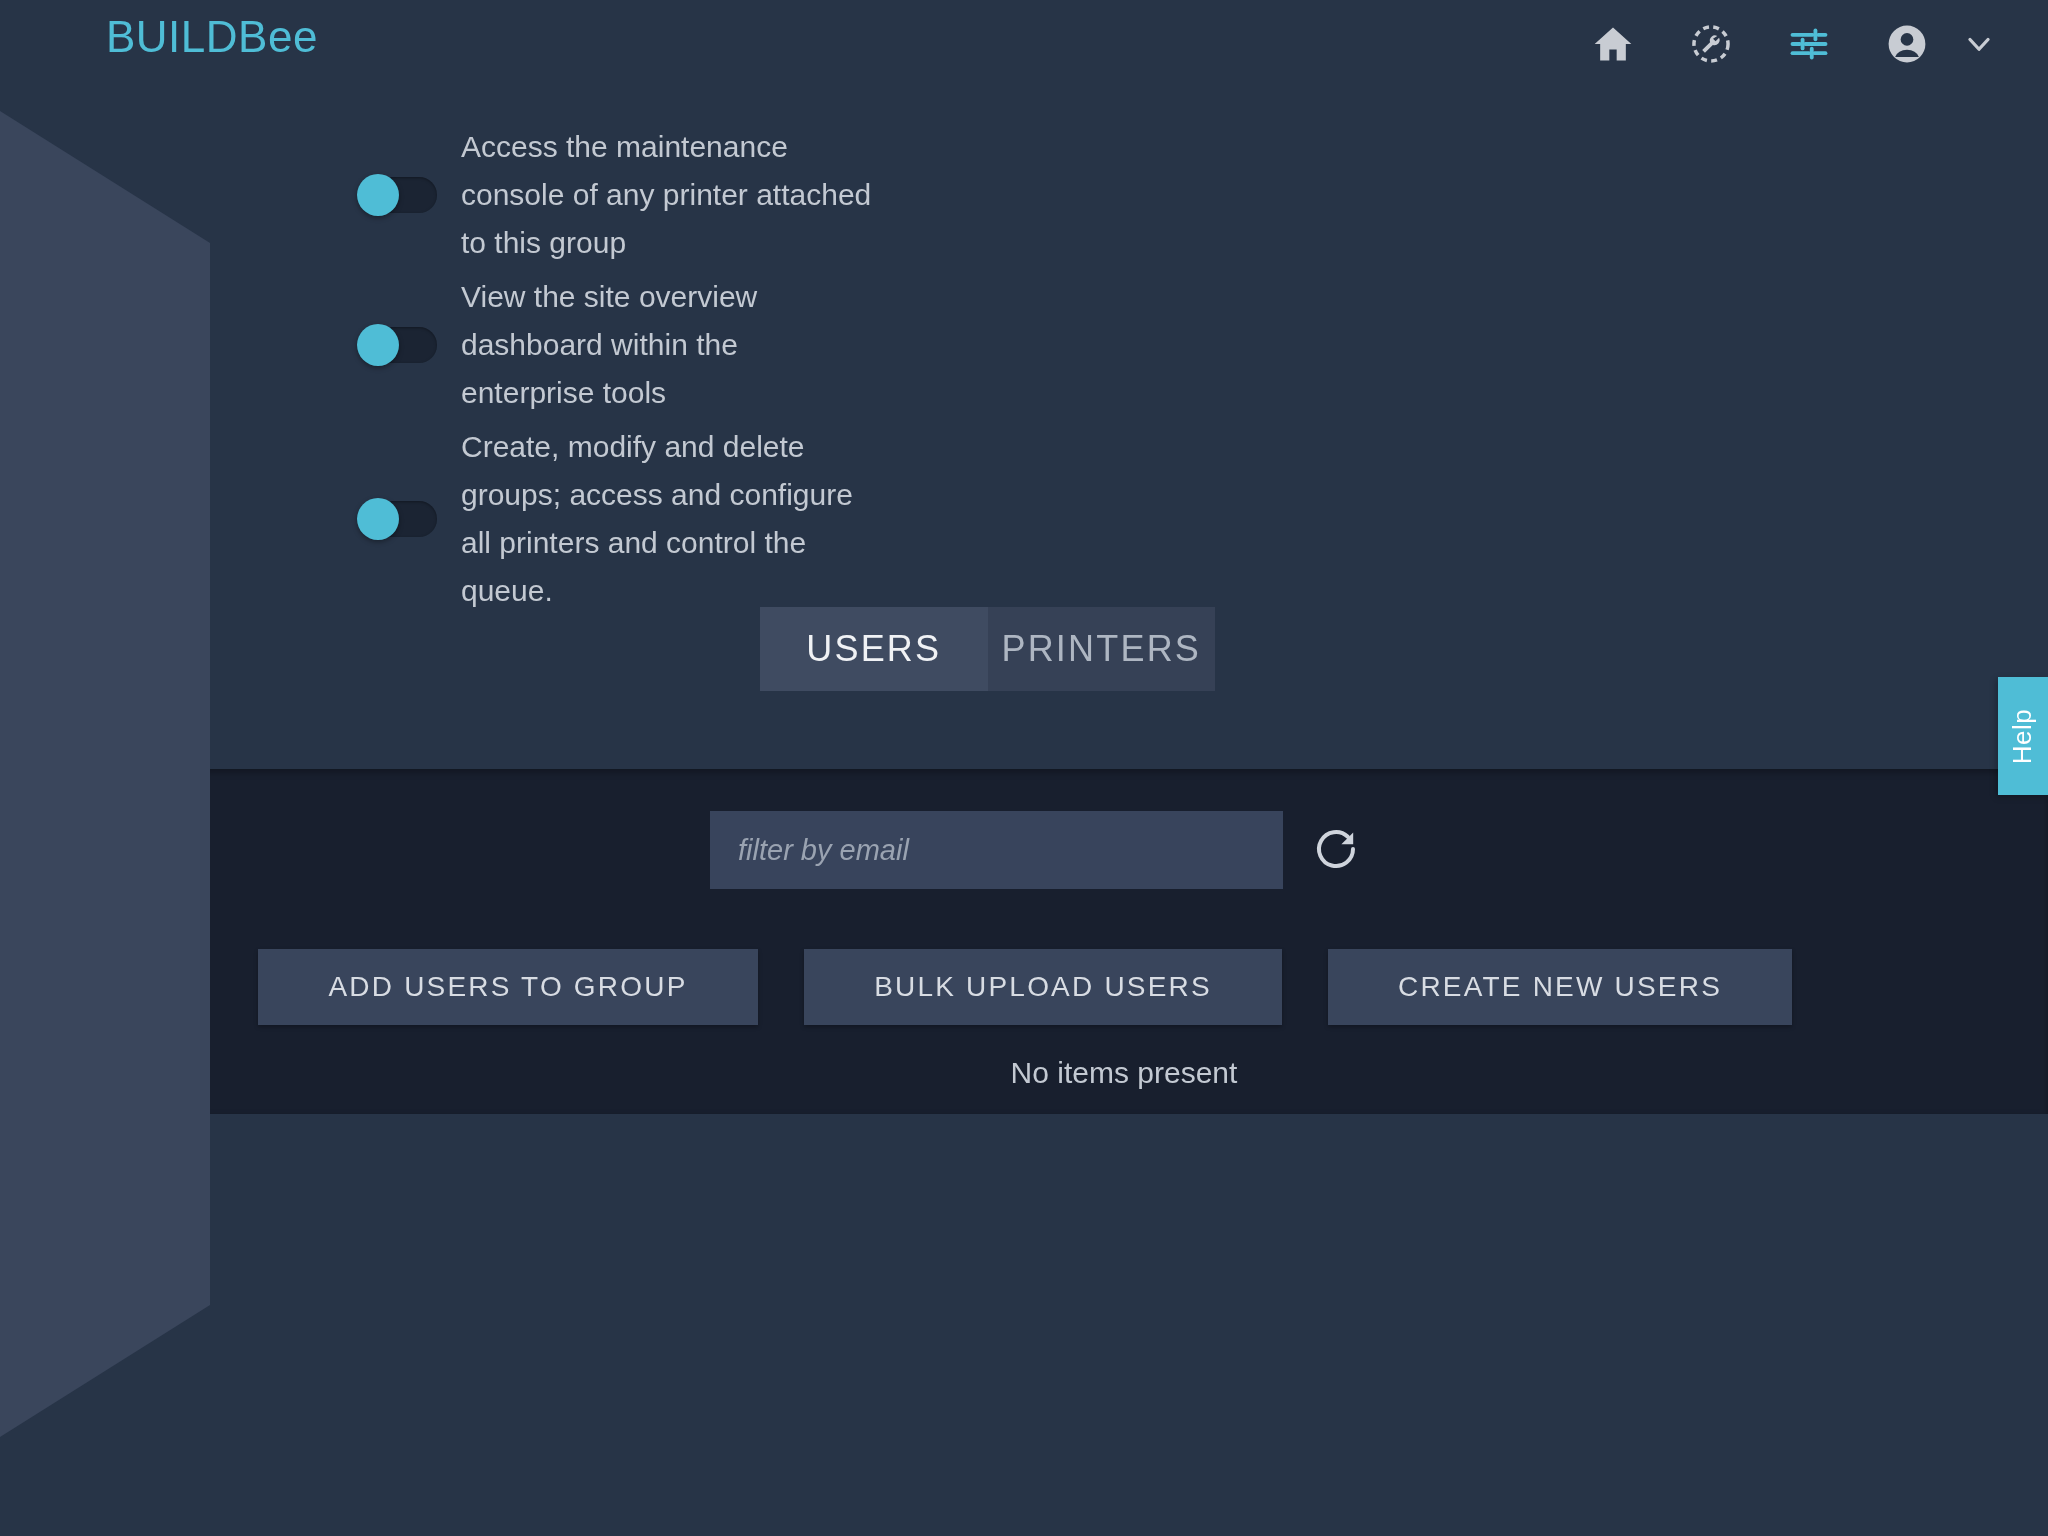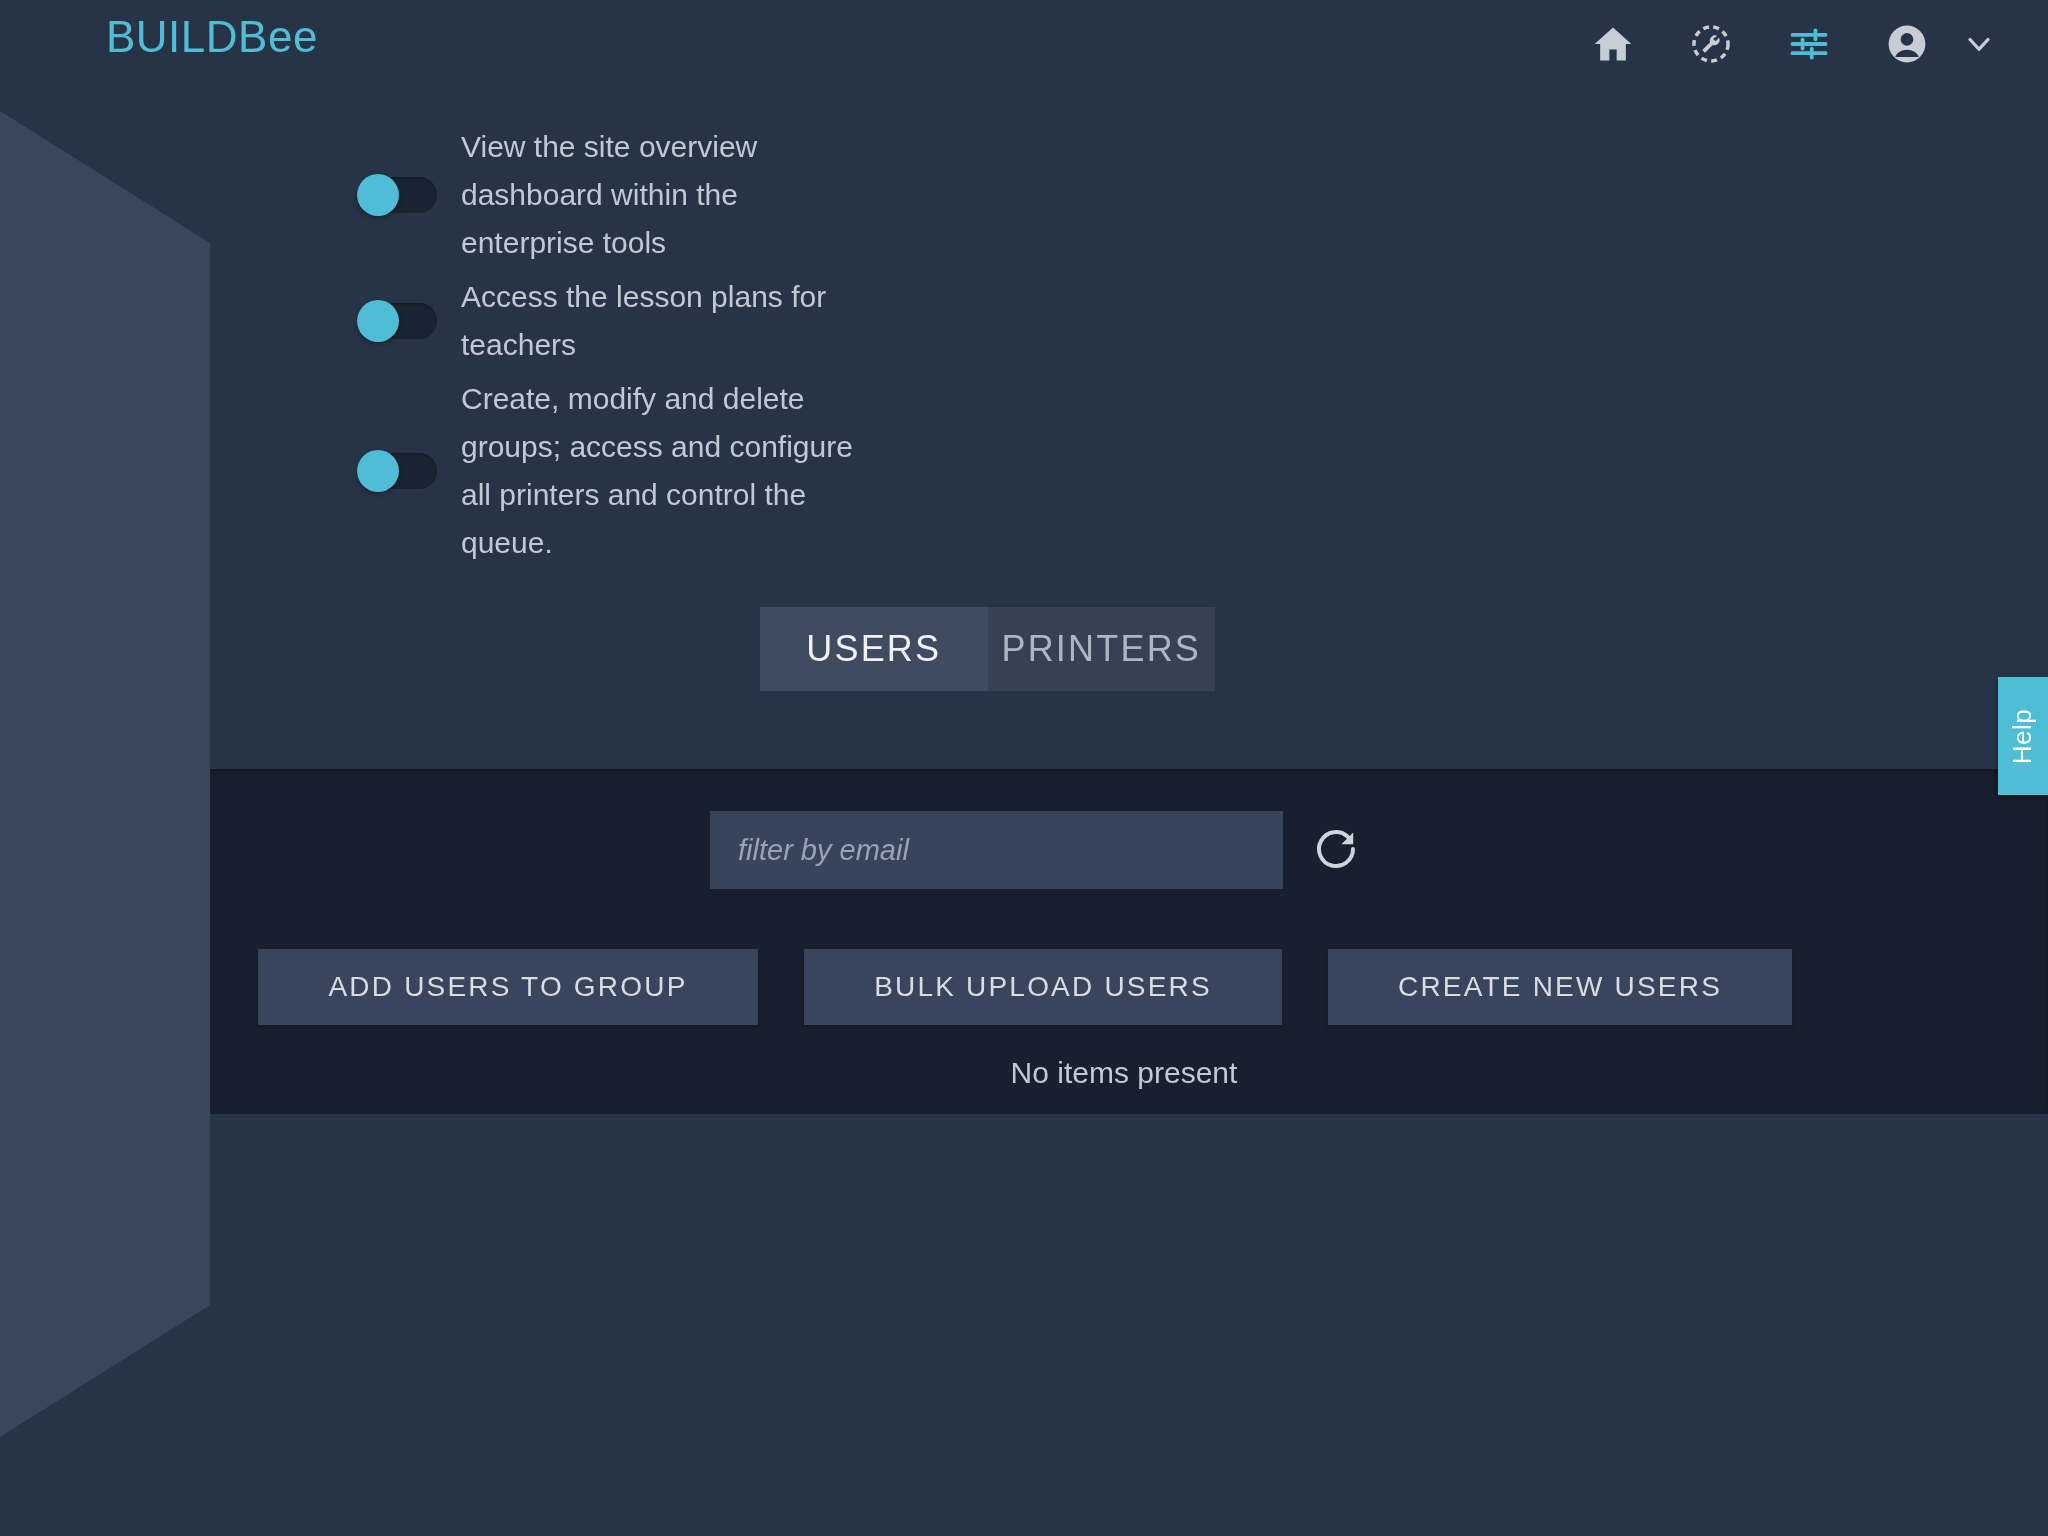--- a/index.html
+++ b/index.html
@@ -152,34 +152,34 @@
 </head>
 <body>
 
 <div id="app">
 
   <div class="band-bottom"></div>
 
   <div class="band-top">
     <div class="perm-list">
 
+      <div class="perm-row">
+        <div class="toggle">
+          <div class="knob"></div>
+        </div>
+        <div class="perm-label">Access the maintenance console of any printer attached to this group</div>
+      </div>
 
       <div class="perm-row">
         <div class="toggle">
           <div class="knob"></div>
         </div>
         <div class="perm-label">View the site overview dashboard within the enterprise tools</div>
       </div>
 
-      <div class="perm-row">
-        <div class="toggle">
-          <div class="knob"></div>
-        </div>
-        <div class="perm-label">Access the lesson plans for teachers</div>
-      </div>
 
       <div class="perm-row">
         <div class="toggle">
           <div class="knob"></div>
         </div>
         <div class="perm-label">Create, modify and delete groups; access and configure all printers and control the queue.</div>
       </div>
 
     </div>
   </div>

